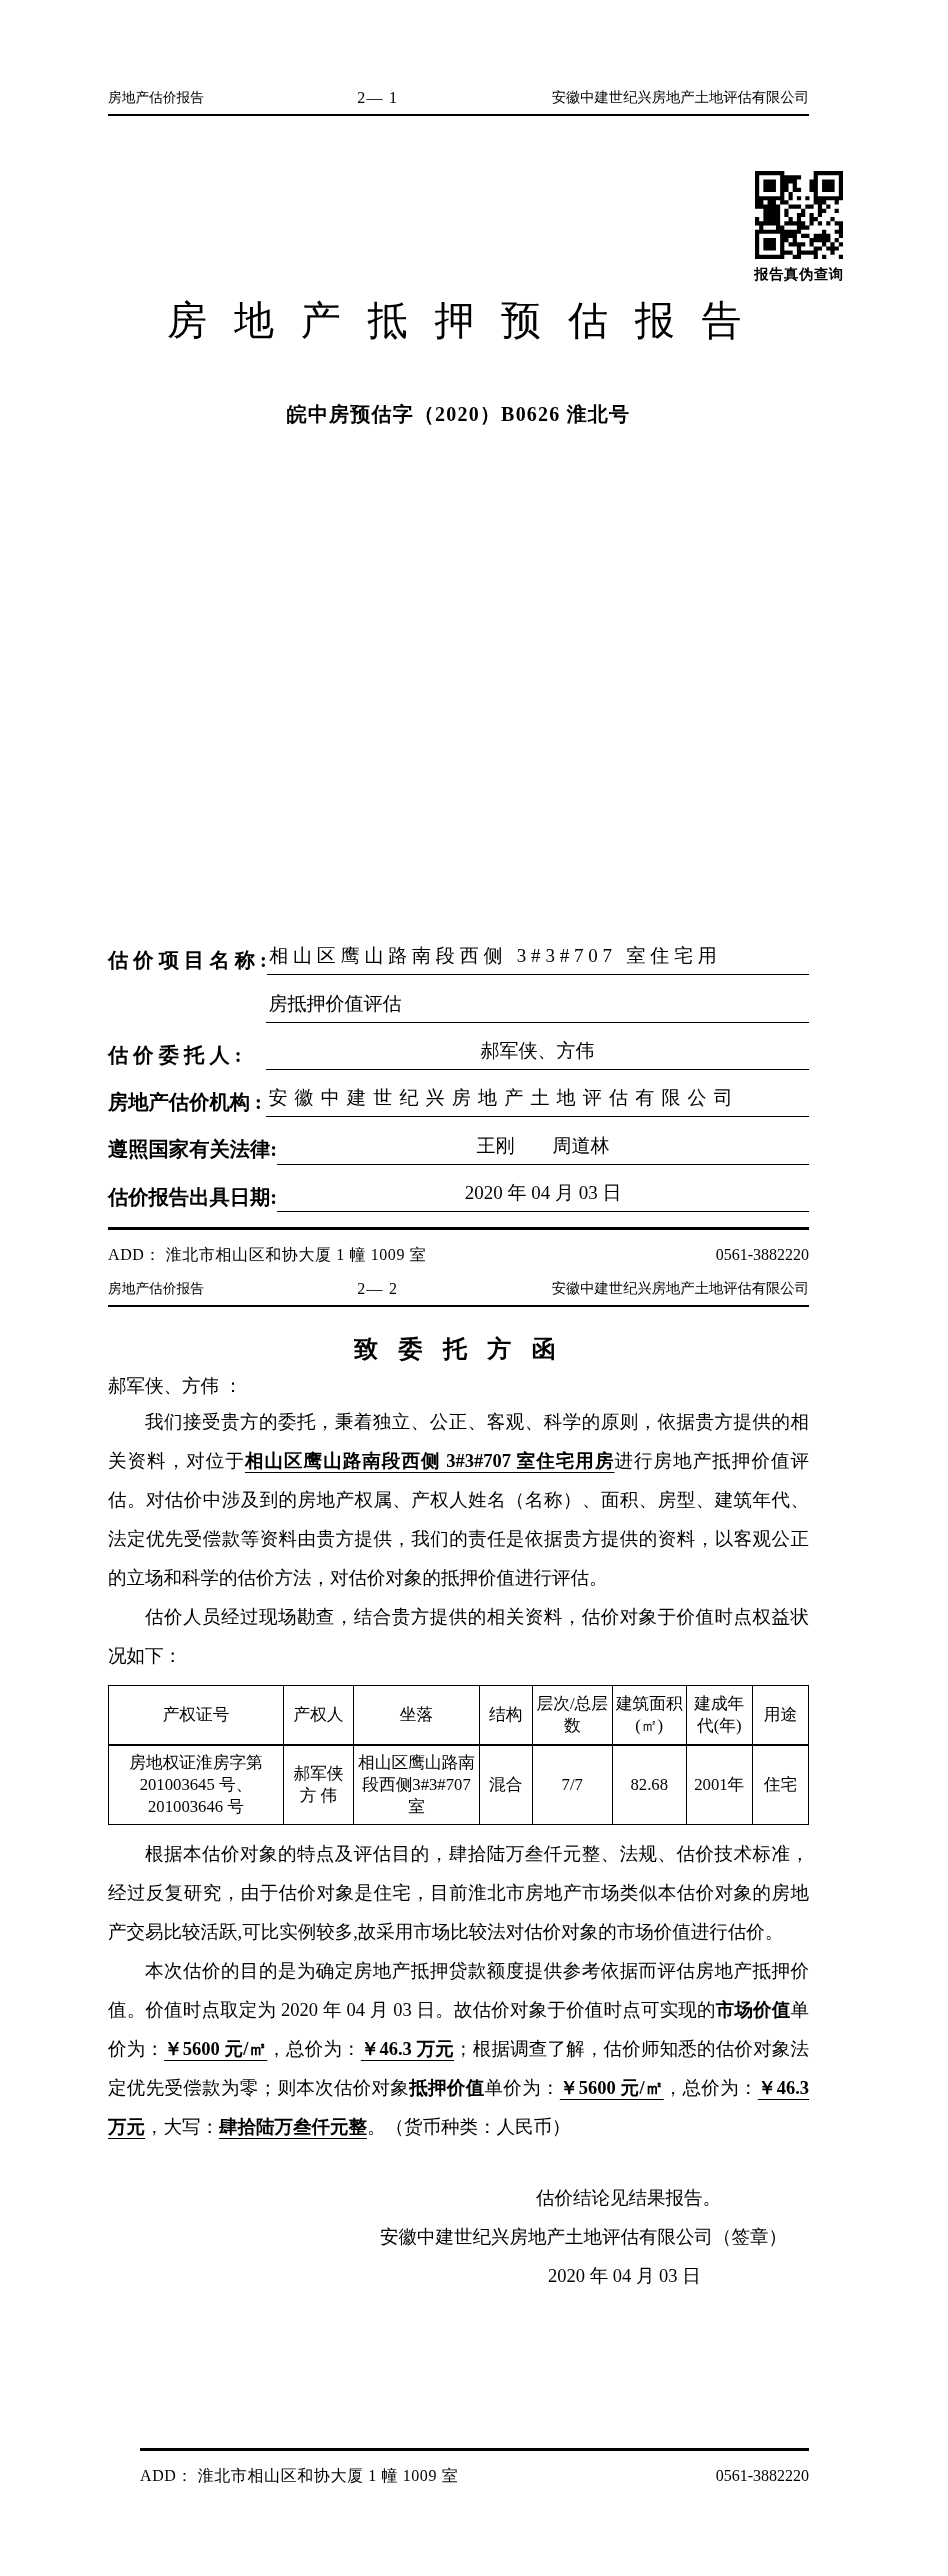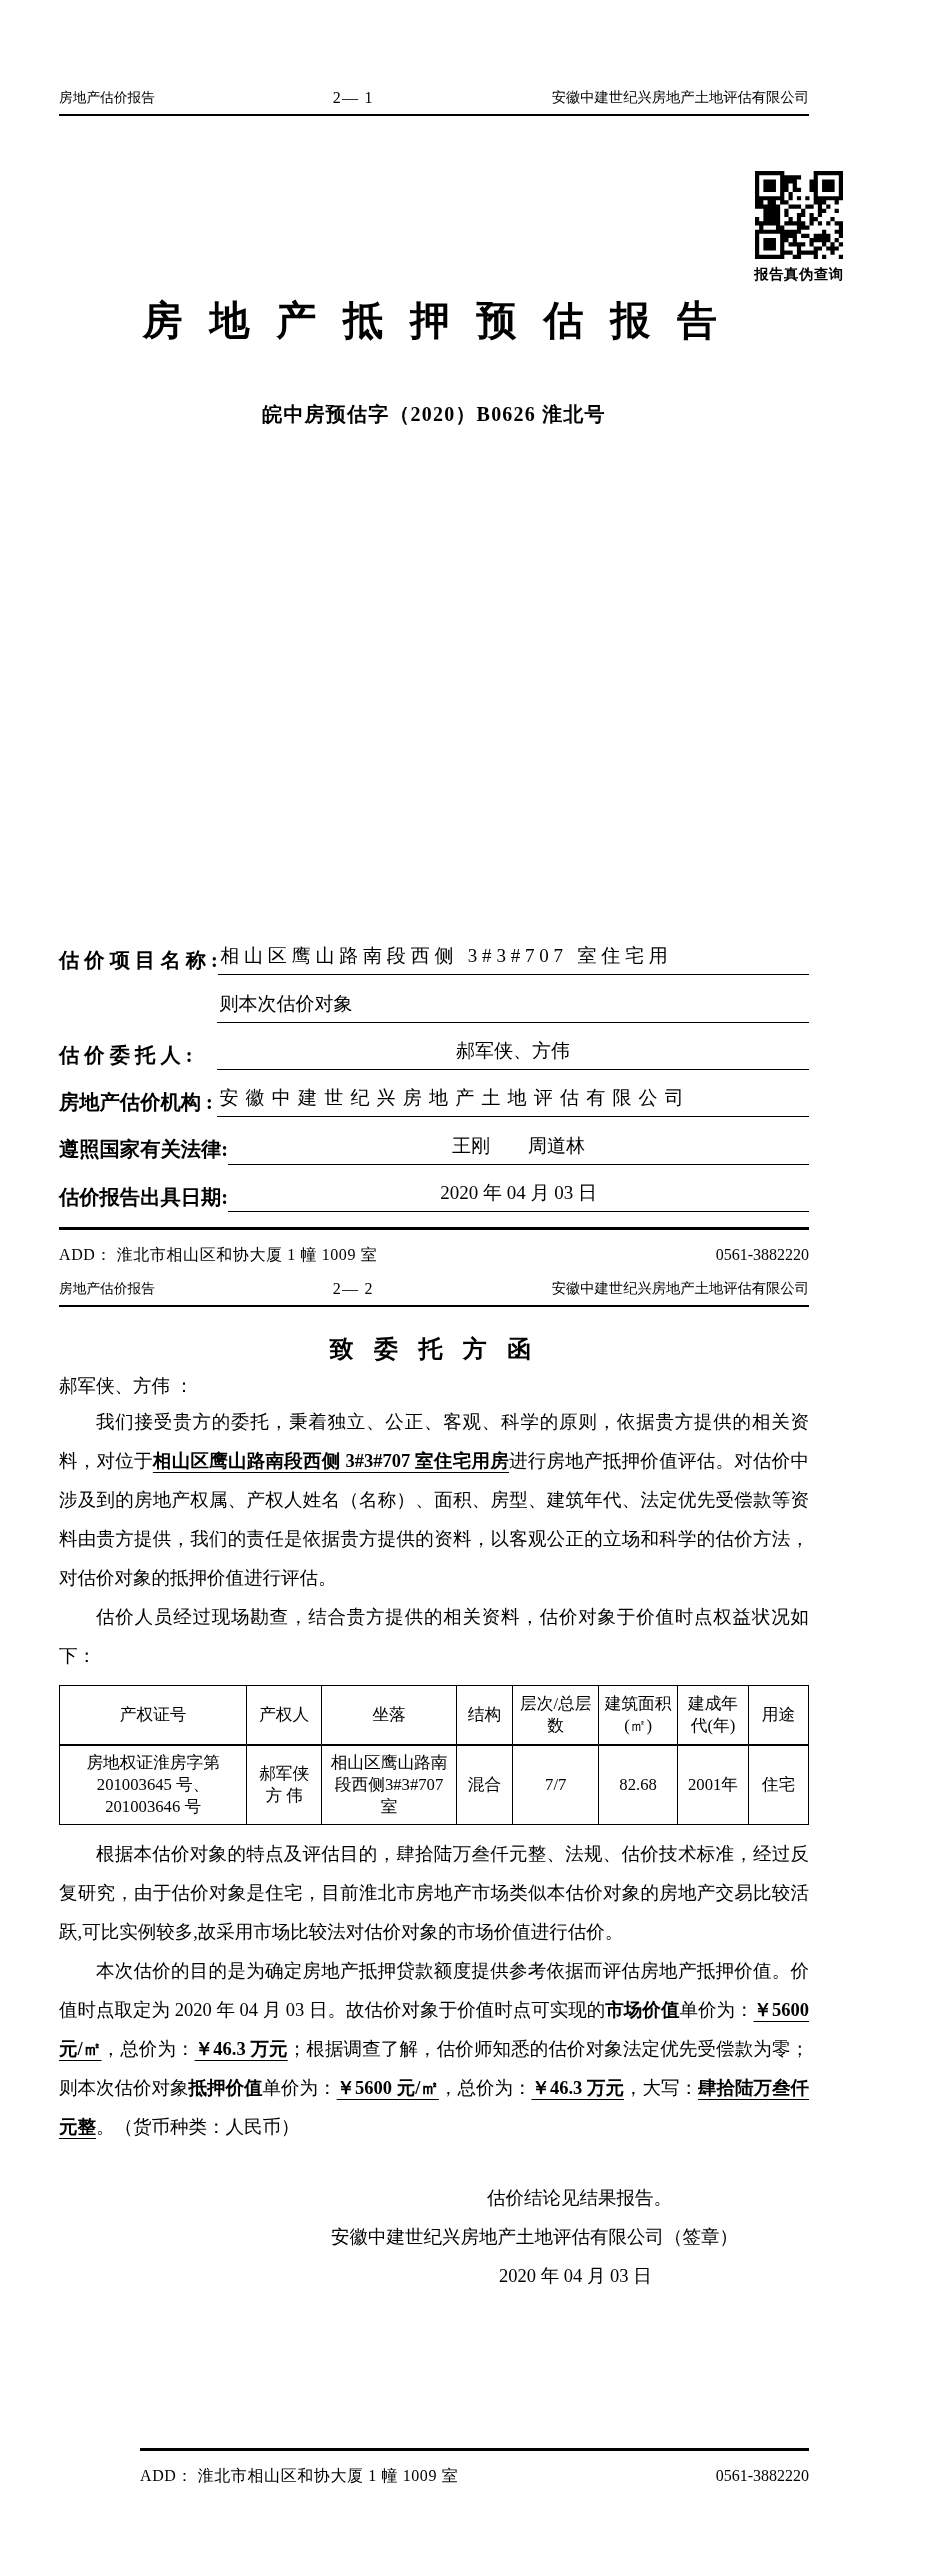--- a/index.html
+++ b/index.html
@@ -6,21 +6,21 @@
   *{box-sizing:border-box;}
   .page{
     position:relative;
     width:948px;height:2576px;
     margin:0 auto;
     background:#ffffff;
     color:#000;
     font-family:"Liberation Serif","DejaVu Serif",serif;
     overflow:hidden;
   }
-  .content{margin-left:59px;margin-right:139px;}
+  .content{margin-left:108px;margin-right:139px;}
 
   
   .pghead{
     display:flex;align-items:flex-end;justify-content:space-between;
     border-bottom:2.4px solid #000;
     padding-bottom:7.2px;
   }
   .pghead .h-left{font-size:13.7px;}
   .pghead .h-center{font-size:16px;letter-spacing:1.2px;}
   .pghead .h-right{font-size:14.3px;}
@@ -29,21 +29,21 @@
 
   
   .qrwrap{position:absolute;top:171px;right:104px;width:90px;text-align:center;}
   .qrwrap svg{width:88px;height:88px;display:block;margin:0 auto;}
   .qrcap{font-size:14.3px;font-weight:bold;margin-top:6px;white-space:nowrap;letter-spacing:0.6px;}
 
   
   .main-title{
     margin-top:179px;
     text-align:center;
-    font-size:40px;font-weight:bold;
+    font-size:40px;font-weight:normal;
     letter-spacing:8.4px;
     line-height:1.3;
     white-space:nowrap;
   }
   .doc-no{
     margin-top:54px;
     text-align:center;
     font-size:20px;font-weight:bold;
     letter-spacing:1.2px;
   }
@@ -130,21 +130,21 @@
 
     <div class="doc-no">皖中房预估字（2020）B0626 淮北号</div>
 
     <div class="fields">
       <div class="frow">
         <span class="flabel">估 价 项 目 名 称 :</span>
         <span class="fvalue sp8">相山区鹰山路南段西侧 3#3#707 室住宅用</span>
       </div>
       <div class="frow">
         <span class="flabel"></span>
-        <span class="fvalue">则本次估价对象</span>
+        <span class="fvalue">房抵押价值评估</span>
       </div>
       <div class="frow">
         <span class="flabel">估 价 委 托 人 :</span>
         <span class="fvalue vcenter">郝军侠、方伟</span>
       </div>
       <div class="frow">
         <span class="flabel">房地产估价机构 :</span>
         <span class="fvalue sp12">安徽中建世纪兴房地产土地评估有限公司</span>
       </div>
       <div class="frow">

